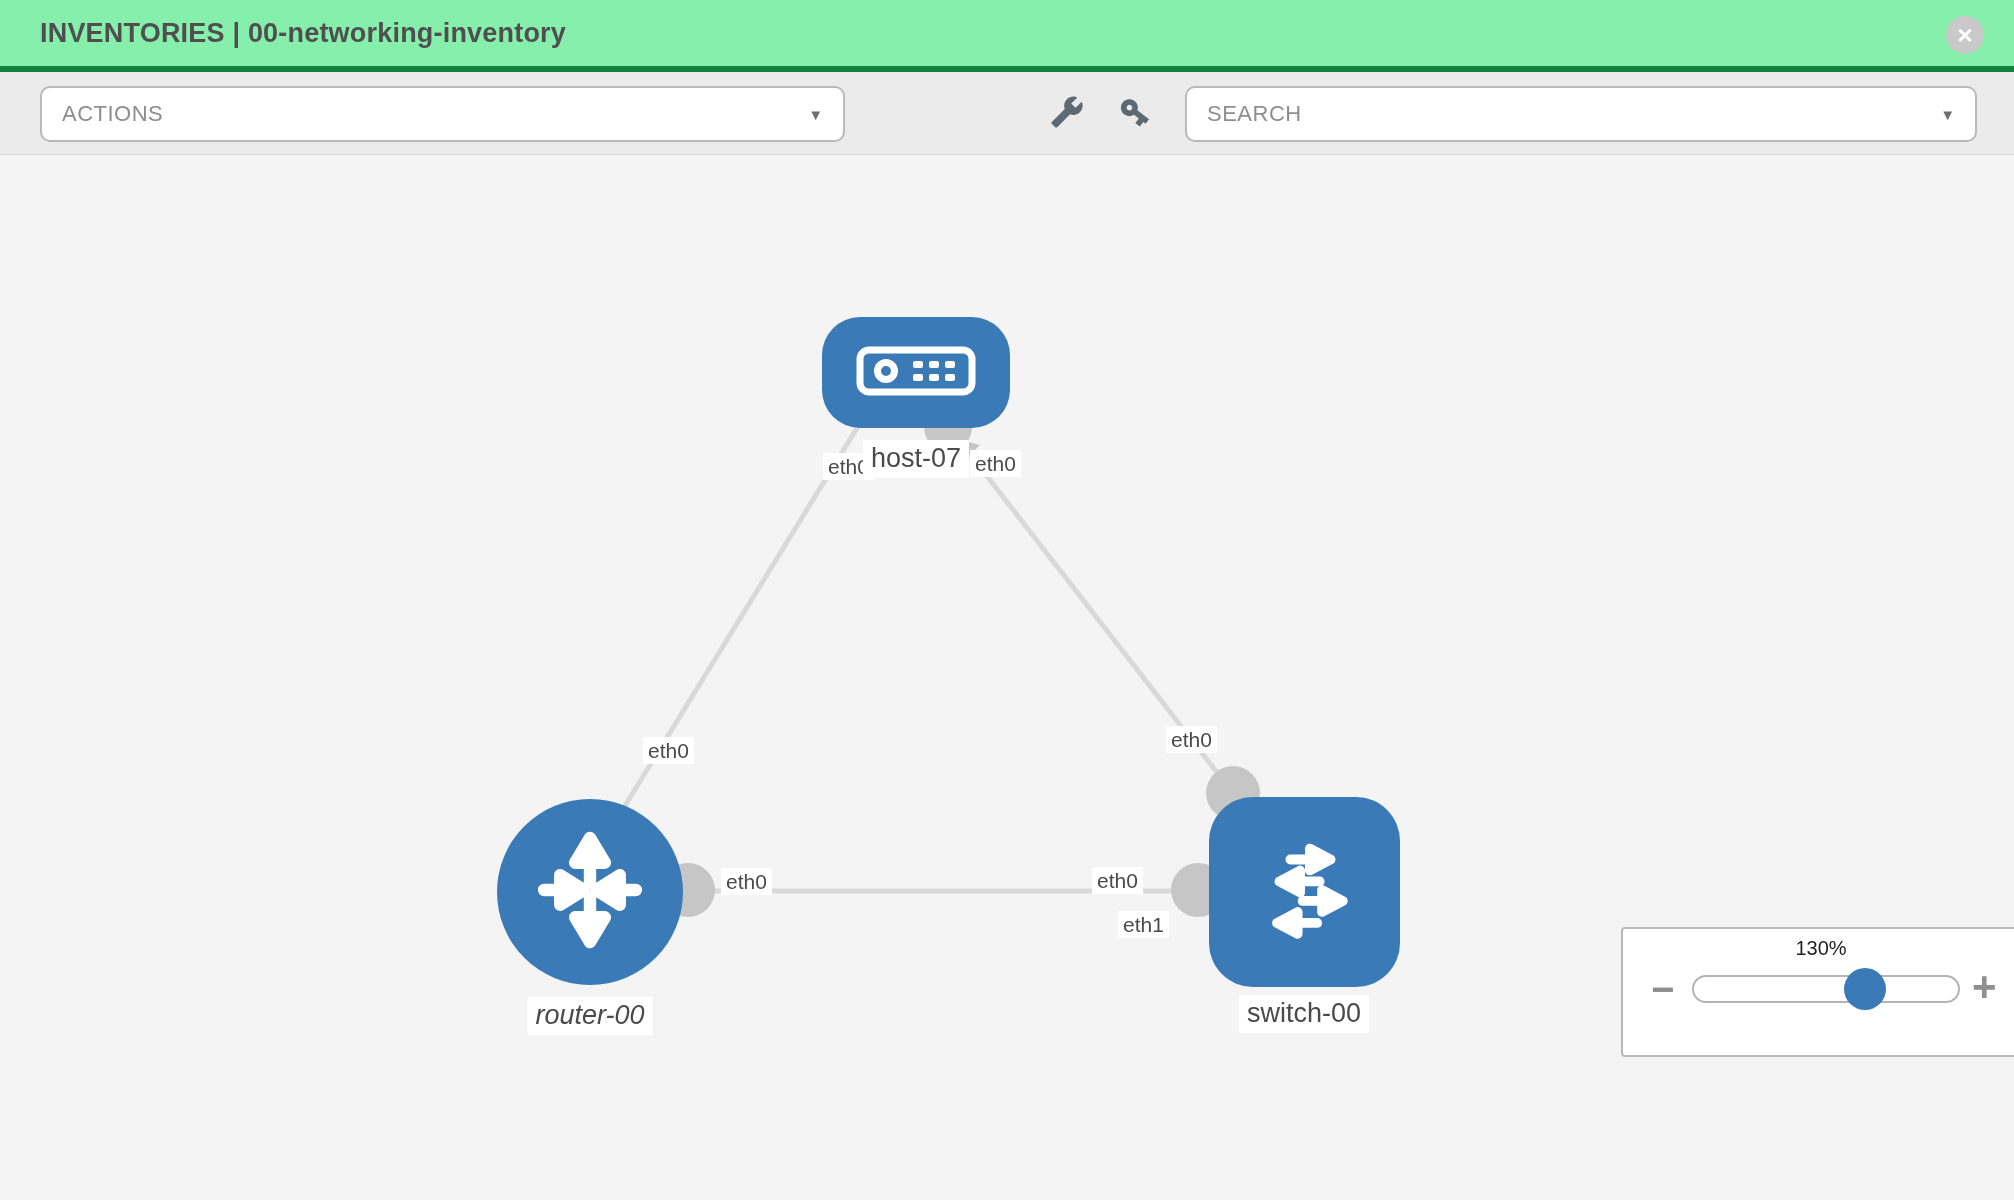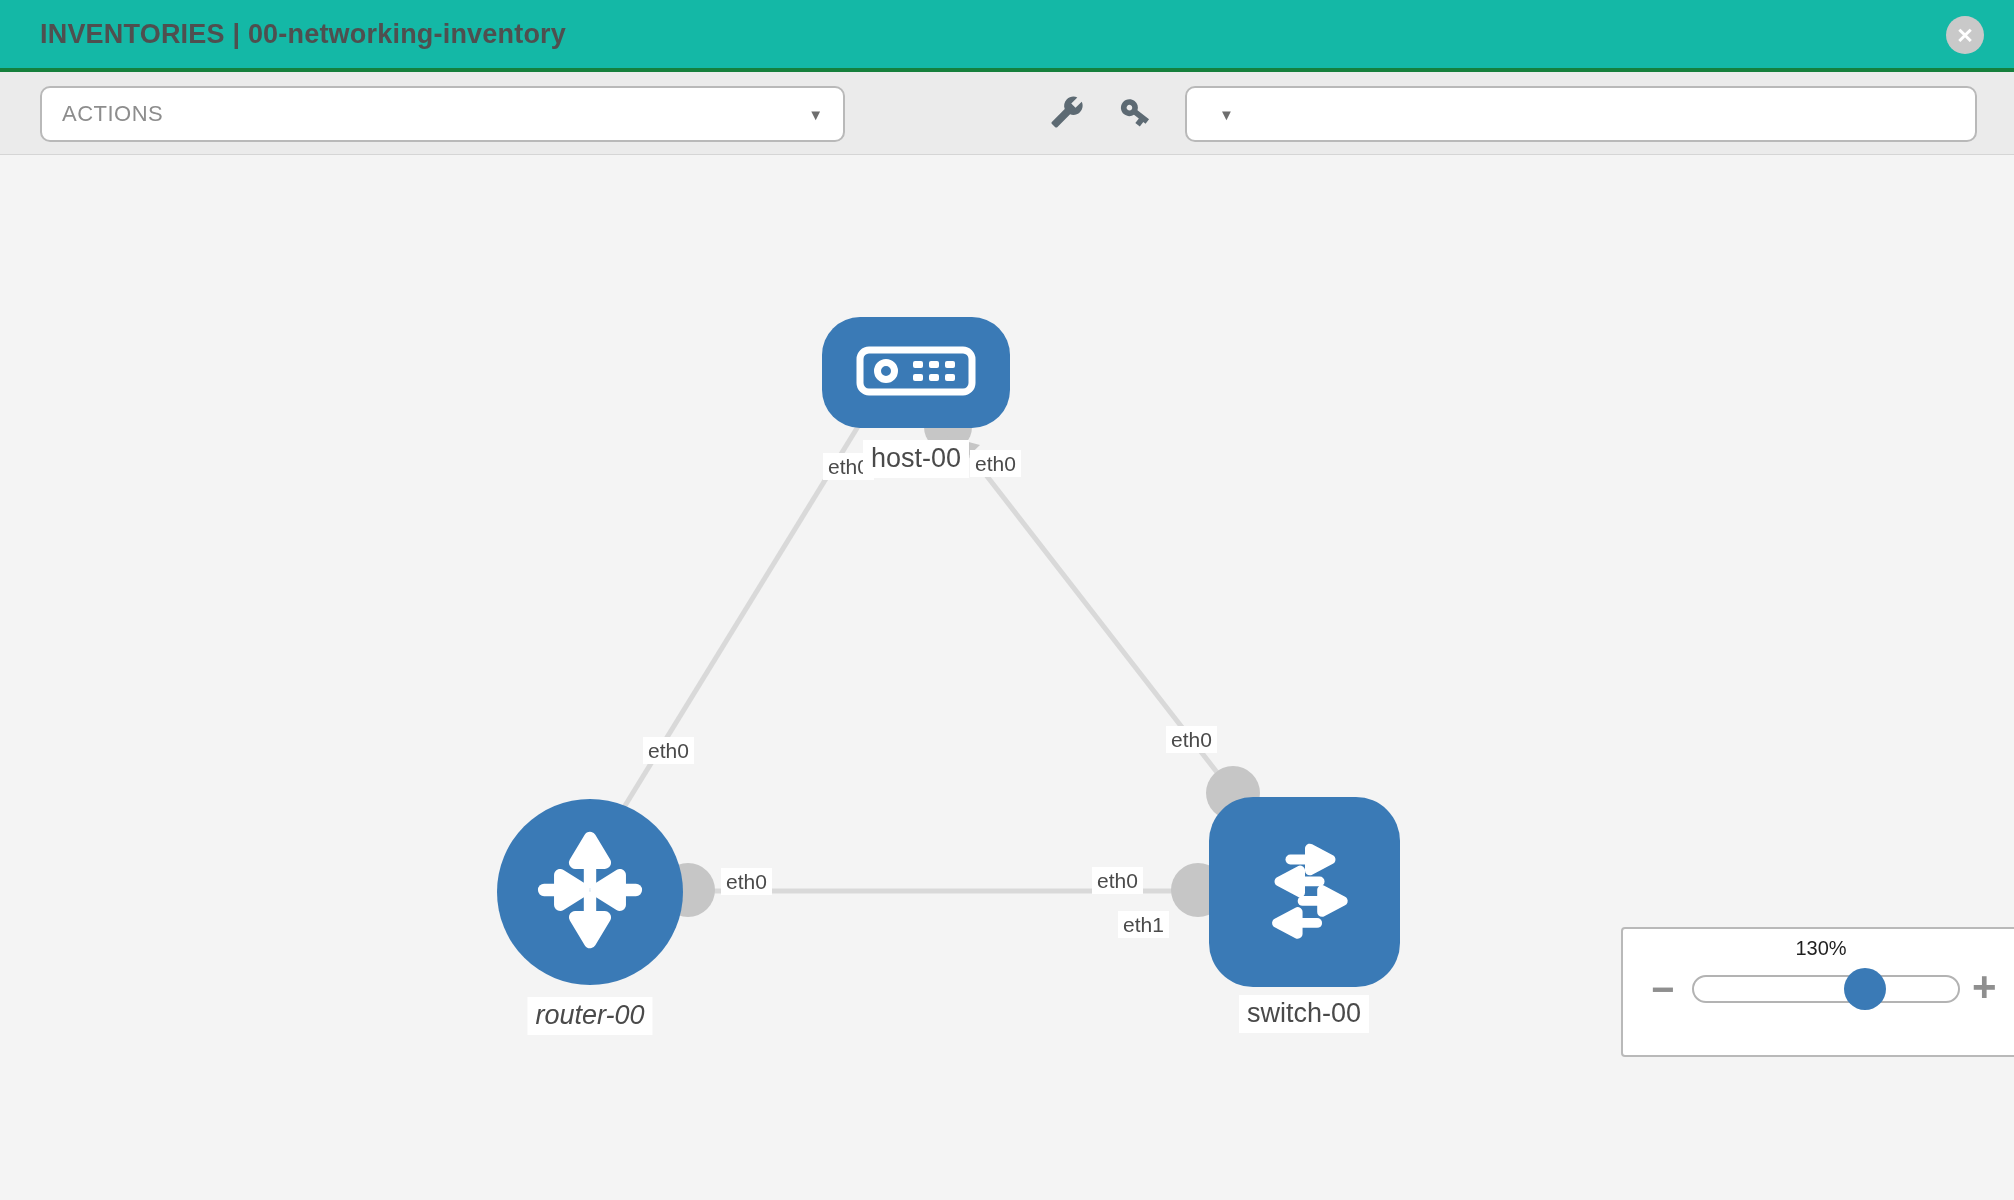--- a/index.html
+++ b/index.html
@@ -8,21 +8,21 @@
     font-family: "Liberation Sans", sans-serif;
     background: #f4f4f4;
     overflow: hidden;
     position: relative;
   }
   #app { position: absolute; inset: 0; width: 2014px; height: 1200px; }
 
   
   .header {
     position: absolute; left: 0; top: 0; width: 100%; height: 72px;
-    background: #14b8a6; border-bottom: 4px solid #15803d; z-index: 6; padding-left: 6px;
+    background: #86efac; border-bottom: 6px solid #15803d; z-index: 6; padding-left: 6px;
   }
   .header-title {
     position: absolute; left: 40px; top: 50%; transform: translateY(-50%);
     font-size: 27px; font-weight: bold; color: #4f4f4f; letter-spacing: 0.2px;
   }
   .close-btn {
     position: absolute; right: 30px; top: 16px; width: 38px; height: 38px;
     border-radius: 50%; background: #c9c9c9; color: #ffffff;
     display: flex; align-items: center; justify-content: center;
     font-size: 21px; font-weight: bold; cursor: pointer; line-height: 1;
@@ -133,20 +133,21 @@
       <span>
         <svg viewBox="0 0 24 24" width="34" height="34" style="fill:#5d6a73">
           <g transform="rotate(38 12 12)">
             <path d="M12.65 10C11.83 7.67 9.61 6 7 6c-3.31 0-6 2.69-6 6s2.69 6 6 6c2.61 0 4.83-1.67 5.65-4H17v4h4v-4h2v-4H12.65zM7 14c-1.1 0-2-.9-2-2s.9-2 2-2 2 .9 2 2-.9 2-2 2z"></path>
           </g>
         </svg>
       </span>
     </div>
 
     <div class="dropdown search-dd">
+      <input type="text" placeholder="SEARCH" style="">
       <span class="caret">▼</span>
     </div>
   </div>
 
   <div class="canvas">
 
     <svg class="links-layer" width="2014" height="1044" viewBox="0 156 2014 1044">
       <line x1="862" y1="420" x2="615" y2="822" stroke="#d9d9d9" stroke-width="5"></line>
       <line x1="948" y1="426" x2="1233" y2="793" stroke="#d9d9d9" stroke-width="5"></line>
       <line x1="590" y1="891" x2="1198" y2="891" stroke="#d9d9d9" stroke-width="5"></line>
@@ -200,21 +201,21 @@
               <polygon points="29,43 46,34 46,52"></polygon>
             <line x1="48" y1="59" x2="66" y2="59"></line>
               <polygon points="81,59 64,50 64,68"></polygon>
             <line x1="42" y1="77" x2="60" y2="77"></line>
               <polygon points="27,77 44,68 44,86"></polygon>
           </g>
         </svg>
       </span>
     </div>
 
-    <div class="node-label" style="left:916px; top:284px;">host-00</div>
+    <div class="node-label" style="left:916px; top:284px;">host-07</div>
     <div class="node-label" style="left:590px; top:841px;font-style:italic;">router-00</div>
     <div class="node-label" style="left:1304px; top:839px;">switch-00</div>
 
     <div class="port-label" style="left:823px; top:297px;">eth0</div>
     <div class="port-label" style="left:970px; top:294px;">eth0</div>
     <div class="port-label" style="left:643px; top:581px;">eth0</div>
     <div class="port-label" style="left:1166px; top:570px;">eth0</div>
     <div class="port-label" style="left:721px; top:712px;">eth0</div>
     <div class="port-label" style="left:1092px; top:711px;">eth0</div>
     <div class="port-label" style="left:1118px; top:711px;margin-top:44px;">eth1</div>

